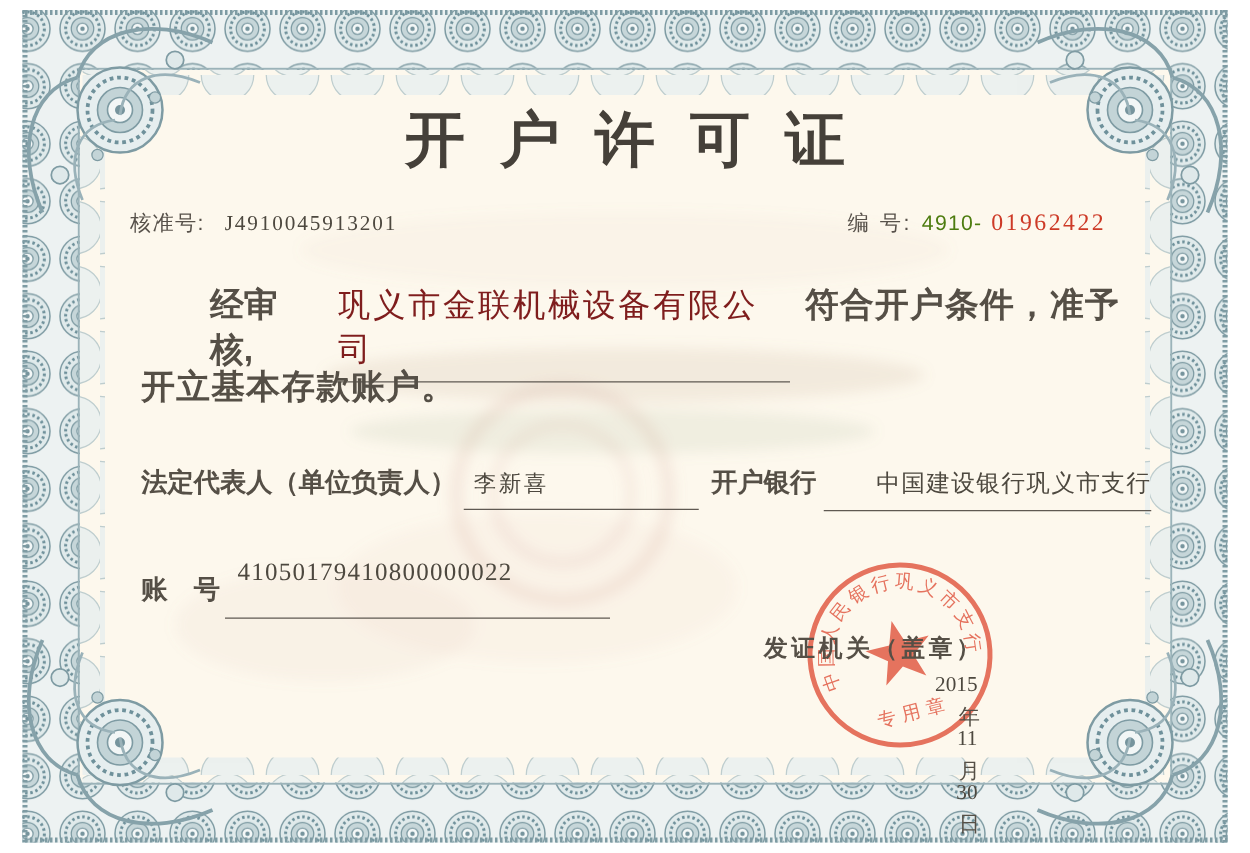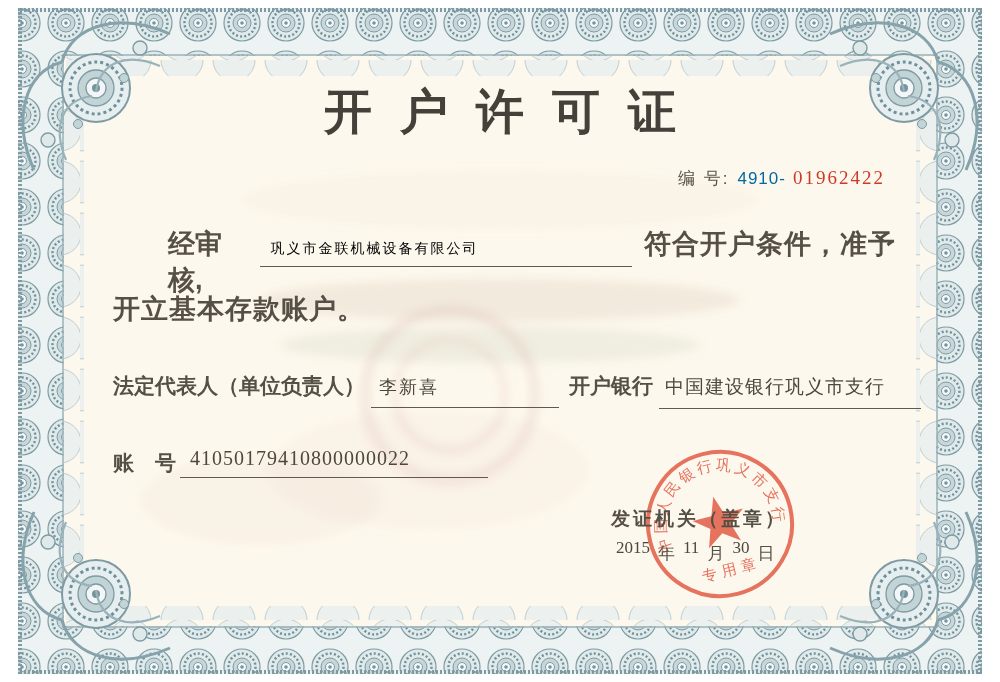--- a/index.html
+++ b/index.html
@@ -17,57 +17,57 @@
     font-family:"Liberation Serif","DejaVu Serif",serif;
     font-weight:700;font-size:48px;letter-spacing:28px;padding-left:28px;
     box-sizing:border-box;color:#454039;
   }
   .approval-line{position:absolute;left:104px;top:167px;font-size:17px;display:flex;align-items:baseline;}
   .approval-label{letter-spacing:1px;color:#57514a;}
   .approval-value{font-family:"Liberation Serif","DejaVu Serif",serif;margin-left:16px;letter-spacing:1.5px;color:#4d483f;}
 
   .serial-line{position:absolute;left:678px;top:167px;font-size:17px;display:flex;align-items:baseline;}
   .serial-label{letter-spacing:2px;color:#57514a;}
-  .serial-prefix{margin-left:8px;letter-spacing:1px;color:#0369a1;}
+  .serial-prefix{margin-left:8px;letter-spacing:1px;color:#4d7c0f;}
   .serial-number{font-family:"Liberation Serif","DejaVu Serif",serif;margin-left:7px;font-size:19px;letter-spacing:2px;color:#cd3a27;text-align:center;}
 
   .body-line1{position:absolute;left:168px;top:226px;display:flex;align-items:baseline;}
   .body-lead{font-size:27px;font-weight:600;color:#554f46;}
   .company-box{
     width:372px;border-bottom:1.5px solid #5f5952;margin-left:4px;
-    font-family:Liberation Serif, serif;font-size:14px;
-    padding:0 0 8px 10px;letter-spacing:2px;color:#000000;box-sizing:border-box;
+    font-family:Liberation Serif, serif;font-size:26px;
+    padding:0 0 8px 10px;letter-spacing:2px;color:#7f1d1d;box-sizing:border-box;
   }
   .body-after{font-size:27px;font-weight:600;margin-left:12px;letter-spacing:1px;color:#554f46;white-space:nowrap;}
   .body-line2{position:absolute;left:113px;top:291px;font-size:27px;font-weight:600;letter-spacing:1px;color:#554f46;}
 
   .fields-row{position:absolute;left:113px;top:372px;display:flex;align-items:baseline;}
   .field-label{font-size:21px;font-weight:600;color:#554f46;white-space:nowrap;}
   .rep-box{
     width:188px;border-bottom:1.5px solid #5f5952;margin-left:6px;
     font-family:"Liberation Serif","DejaVu Serif",serif;font-size:18px;
     padding:0 0 8px 8px;letter-spacing:2px;color:#4d483f;box-sizing:border-box;
   }
   .bank-label{margin-left:10px;}
   .bank-box{
     width:262px;border-bottom:1.5px solid #5f5952;margin-left:6px;
     font-family:"Liberation Serif","DejaVu Serif",serif;font-size:19px;
-    padding:0 0 8px 6px;letter-spacing:1px;color:#4d483f;box-sizing:border-box;
+    padding:0 0 8px 6px;letter-spacing:1px;color:#4d483f;box-sizing:border-box;text-align:right;
   }
 
   .account-row{position:absolute;left:113px;top:447px;display:flex;align-items:center;}
   .account-box{
     width:308px;border-bottom:1.5px solid #5f5952;margin-left:4px;
     font-family:"Liberation Serif","DejaVu Serif",serif;font-size:20px;
-    padding:0 0 7px 10px;letter-spacing:1px;color:#4d483f;box-sizing:border-box;
+    padding:0 0 24px 10px;letter-spacing:1px;color:#4d483f;box-sizing:border-box;
   }
 
   .issuer{position:absolute;left:611px;top:506px;z-index:7;}
   .issuer-label{font-size:19px;font-weight:600;letter-spacing:3px;color:#554f46;}
-  .issuer-date{margin-top:10px;font-size:17px;color:#554f46;display:flex;align-items:flex-start;}
+  .issuer-date{margin-top:10px;font-size:17px;color:#554f46;display:flex;align-items:flex-end;flex-direction:column;}
   .date-num{font-family:"Liberation Serif","DejaVu Serif",serif;position:relative;top:-4px;margin:0 5px;color:#4d483f;}
   .date-unit{margin:0 3px;}
 
   .seal{position:absolute;left:640px;top:444px;z-index:5;opacity:0.82;mix-blend-mode:multiply;}
 </style>
 </head>
 <body>
 
 <div class="page">
 
@@ -167,20 +167,24 @@
       </text>
       <polygon points="80,52 86.5,70.5 106,70.5 90.5,82.5 96.5,101 80,89.5 63.5,101 69.5,82.5 54,70.5 73.5,70.5"></polygon>
       <text x="80" y="132" text-anchor="middle" font-size="15" letter-spacing="5" font-family="Liberation Sans, sans-serif">专用章</text>
     </g>
   </svg>
 
   <div class="content">
 
     <div class="title">开户许可证</div>
 
+    <div class="approval-line">
+      <span class="approval-label">核准号:</span>
+      <span class="approval-value">J4910045913201</span>
+    </div>
 
     <div class="serial-line">
       <span class="serial-label">编 号:</span>
       <span class="serial-prefix">4910-</span>
       <span class="serial-number">01962422</span>
     </div>
 
     <div class="body-line1">
       <span class="body-lead">经审核,</span>
       <span class="company-box">巩义市金联机械设备有限公司</span>

